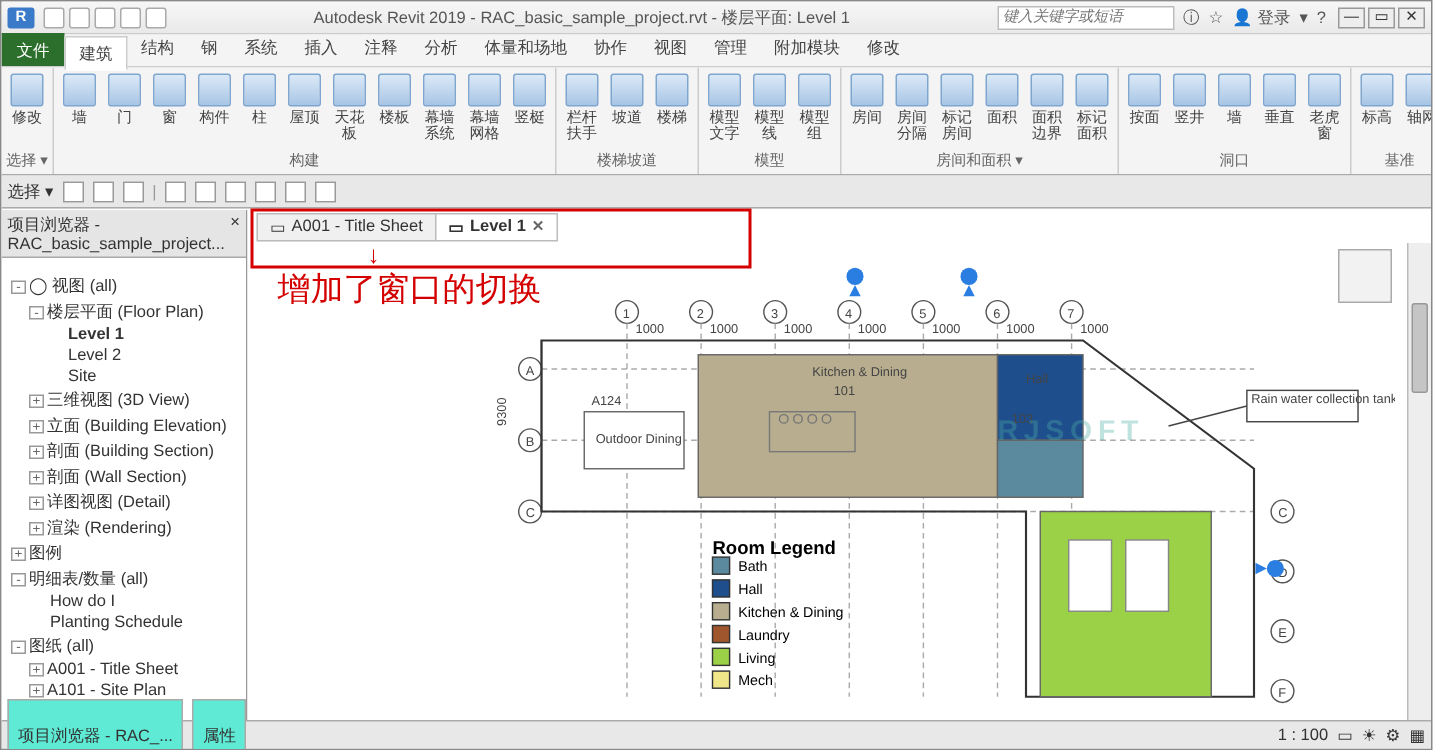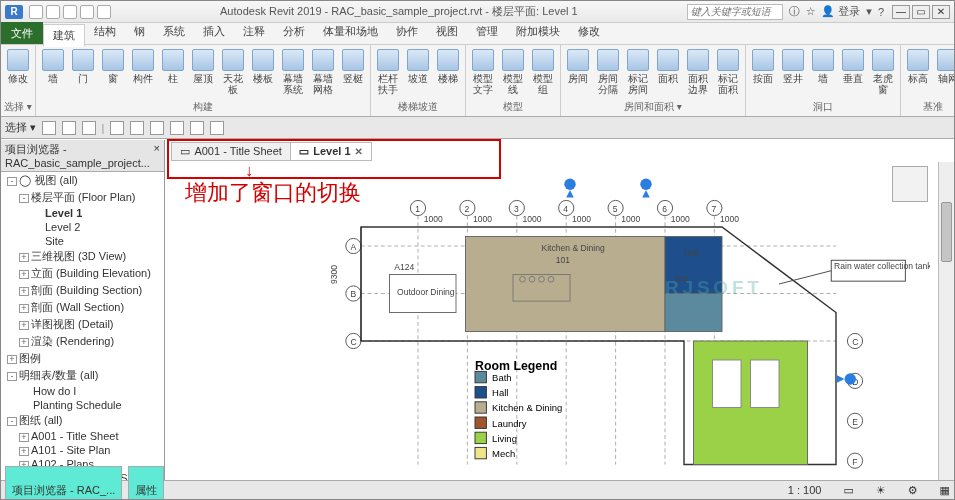--- a/index.html
+++ b/index.html
@@ -2,61 +2,61 @@
 <html><head>
 <meta charset="utf-8">
 <style>
 *{box-sizing:border-box;margin:0;padding:0;font-family:"Microsoft YaHei",sans-serif;font-size:11px;color:#333}
 body{width:955px;height:500px;background:#fff;overflow:hidden;position:relative;border:1px solid #888}
 .titlebar{height:22px;background:linear-gradient(#f7f7f7,#e9e9e9);display:flex;align-items:center;padding:0 4px;border-bottom:1px solid #ccc}
 .tb-logo{width:18px;height:14px;background:#3a7ac8;border-radius:2px;color:#fff;text-align:center;font-weight:bold;line-height:14px;font-size:10px;margin-right:4px}
 .tb-qat{display:flex;gap:3px;margin-left:2px}
 .tb-qat span{width:14px;height:14px;border:1px solid #aaa;background:#fff;border-radius:2px}
 .tb-title{flex:1;text-align:center;font-size:11px;color:#555}
-.tb-search{width:96px;height:16px;border:1px solid #bbb;background:#fff;padding:0 3px;font-style:italic;color:#aaa;font-size:10px}
+.tb-search{width:118px;height:16px;border:1px solid #bbb;background:#fff;padding:0 3px;font-style:italic;color:#aaa;font-size:10px}
 .tb-right{display:flex;gap:6px;align-items:center;margin-left:6px}
 .tb-right span{font-size:11px;color:#555}
 .win-btns{display:flex;gap:2px;margin-left:8px}
 .win-btns span{width:18px;height:14px;border:1px solid #999;text-align:center;line-height:11px;font-size:10px;background:#eee}
 .ribbon-tabs{height:22px;background:#f4f4f4;display:flex;align-items:flex-end;border-bottom:1px solid #ccc}
 .file-tab{background:#2c6e2c;color:#fff;padding:4px 10px;font-size:11px;height:22px;display:flex;align-items:center}
 .rtab{padding:3px 9px;font-size:11px;color:#444;cursor:pointer}
 .rtab.active{background:#fff;border:1px solid #ccc;border-bottom:1px solid #fff;position:relative;top:3px}
 .ribbon{height:72px;background:#f4f4f4;display:flex;border-bottom:1px solid #aaa;overflow:hidden}
 .rgroup{display:flex;flex-direction:column;border-right:1px solid #ccc;padding:2px 3px}
 .rgroup-icons{display:flex;gap:2px;flex:1;align-items:flex-start}
 .rbtn{display:flex;flex-direction:column;align-items:center;justify-content:flex-start;width:28px;padding-top:2px;cursor:pointer}
 .rbtn .ic{width:22px;height:22px;background:linear-gradient(#dbe9f7,#a8c5e5);border:1px solid #7fa6cf;border-radius:2px}
 .rbtn .lbl{font-size:10px;color:#444;text-align:center;line-height:11px;margin-top:2px}
 .rgroup-title{font-size:10px;color:#666;text-align:center;padding-top:1px}
 .optbar{height:22px;background:#e8e8e8;border-bottom:1px solid #aaa;display:flex;align-items:center;padding:0 4px;gap:6px;font-size:11px}
 .optbar .mini{width:14px;height:14px;border:1px solid #999;background:#fff}
 .workarea{position:absolute;top:139px;left:0;right:0;bottom:19px;display:flex}
 .browser{width:164px;background:#fff;border-right:1px solid #999;display:flex;flex-direction:column}
 .browser-hdr{background:#e5e5e5;border-bottom:1px solid #aaa;padding:2px 4px;font-size:11px;display:flex;justify-content:space-between}
-.tree{flex:1;overflow:auto;padding:0 0;font-size:11px}
+.tree{flex:1;overflow:auto;padding:10px 0;font-size:11px}
 .tn{padding:1px 0 1px 6px;white-space:nowrap;cursor:pointer}
 .tn .tw{display:inline-block;width:10px;text-align:center;color:#666;border:1px solid #999;height:9px;line-height:7px;font-size:9px;margin-right:2px;background:#fff}
 .tn .sp{display:inline-block}
 .tn.bold{font-weight:bold}
 .canvas-wrap{flex:1;position:relative;background:#fff}
 .doc-tabs{height:22px;display:flex;align-items:center;padding-left:6px;gap:0}
 .dtab{display:flex;align-items:center;gap:4px;padding:2px 8px;border:1px solid #bbb;background:#f0f0f0;font-size:11px;margin-right:-1px;cursor:pointer}
 .dtab.active{background:#fff;font-weight:bold}
 .dtab .x{color:#666;font-size:10px}
 .red-box{position:absolute;top:-1px;left:2px;width:334px;height:40px;border:2px solid #d40000;pointer-events:none}
 .red-arrow{position:absolute;top:22px;left:80px;color:#d40000;font-size:16px}
 .red-text{position:absolute;top:38px;left:20px;color:#d40000;font-size:22px;font-family:SimSun,serif}
 .drawing{position:absolute;top:30px;left:140px;right:24px;bottom:6px}
 .scroll-v{position:absolute;right:0;top:22px;bottom:0;width:16px;background:#eee;border-left:1px solid #bbb}
 .scroll-v .thumb{position:absolute;top:40px;left:2px;right:2px;height:60px;background:#c5c5c5;border:1px solid #999;border-radius:2px}
 .nav-cube{position:absolute;top:26px;right:26px;width:36px;height:36px;border:1px solid #aaa;background:#f2f2f2;transform:rotate(0deg)}
 .statusbar{position:absolute;bottom:0;left:0;right:0;height:19px;background:#e8e8e8;border-top:1px solid #aaa;display:flex;align-items:center;padding:0 4px;font-size:11px;gap:6px}
 .statusbar .stab{padding:16px 6px;border:1px solid #aaa;background:#5eead4}
-.status-right{margin-left:auto;display:flex;gap:22px;align-items:flex-start}
+.status-right{margin-left:auto;display:flex;gap:6px;align-items:flex-start}
 svg{display:block}
 .grid-lbl{font-size:9px;fill:#444}
 .legend-box{font-size:10px}
 </style>
 </head>
 <body>
 
 <div class="titlebar">
   <div class="tb-logo">R</div>
   <div class="tb-qat">

